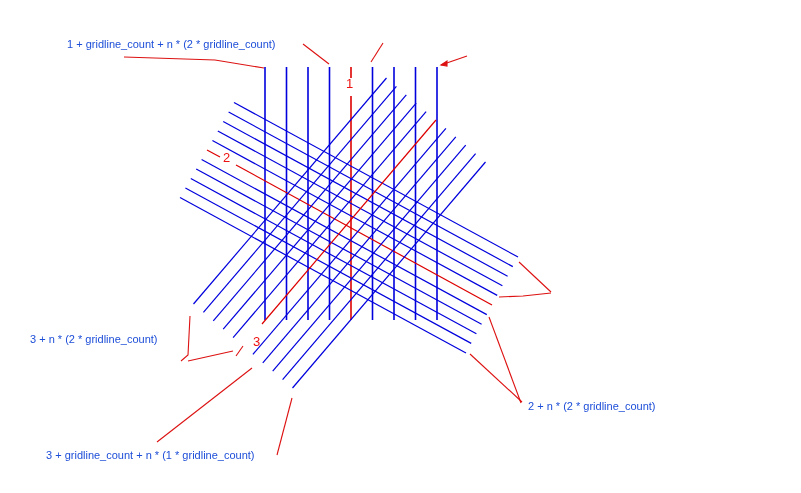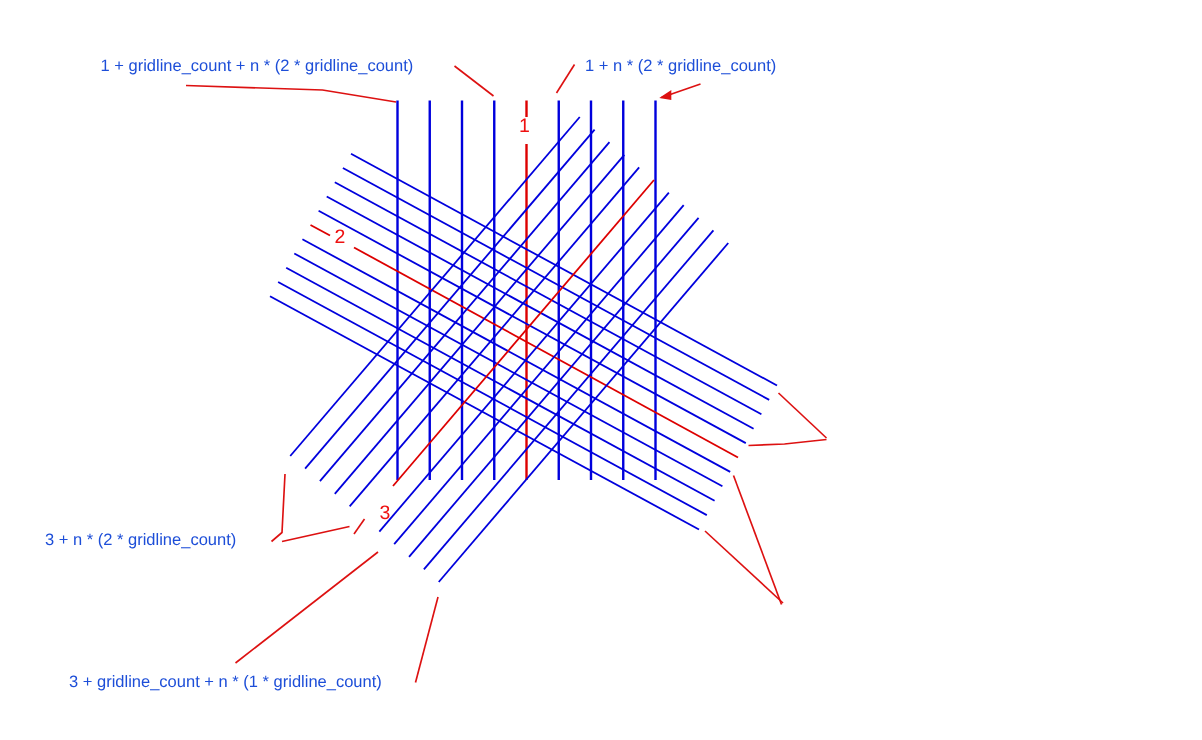--- a/index.html
+++ b/index.html
@@ -75,16 +75,16 @@
 
       <polyline points="243,346 236,356"></polyline>
     </g>
   </svg>
 
   <span class="num" style="left:346px;top:77px;">1</span>
   <span class="num" style="left:223px;top:151px;">2</span>
   <span class="num" style="left:253px;top:335px;">3</span>
 
   <span class="lbl" style="left:67px;top:37px;">1 + gridline_count + n * (2 * gridline_count)</span>
-  <span class="lbl" style="left:390px;top:37px;">1 + n * (2 * gridline_count)</span>
-  <span class="lbl" style="left:30px;top:353px;">3 + n * (2 * gridline_count)</span>
+  <span class="lbl" style="left:528px;top:399px;">2 + n * (2 * gridline_count)</span>
+  <span class="lbl" style="left:30px;top:332px;">3 + n * (2 * gridline_count)</span>
   <span class="lbl" style="left:46px;top:448px;">3 + gridline_count + n * (1 * gridline_count)</span>
 </div>
 
 </body></html>

